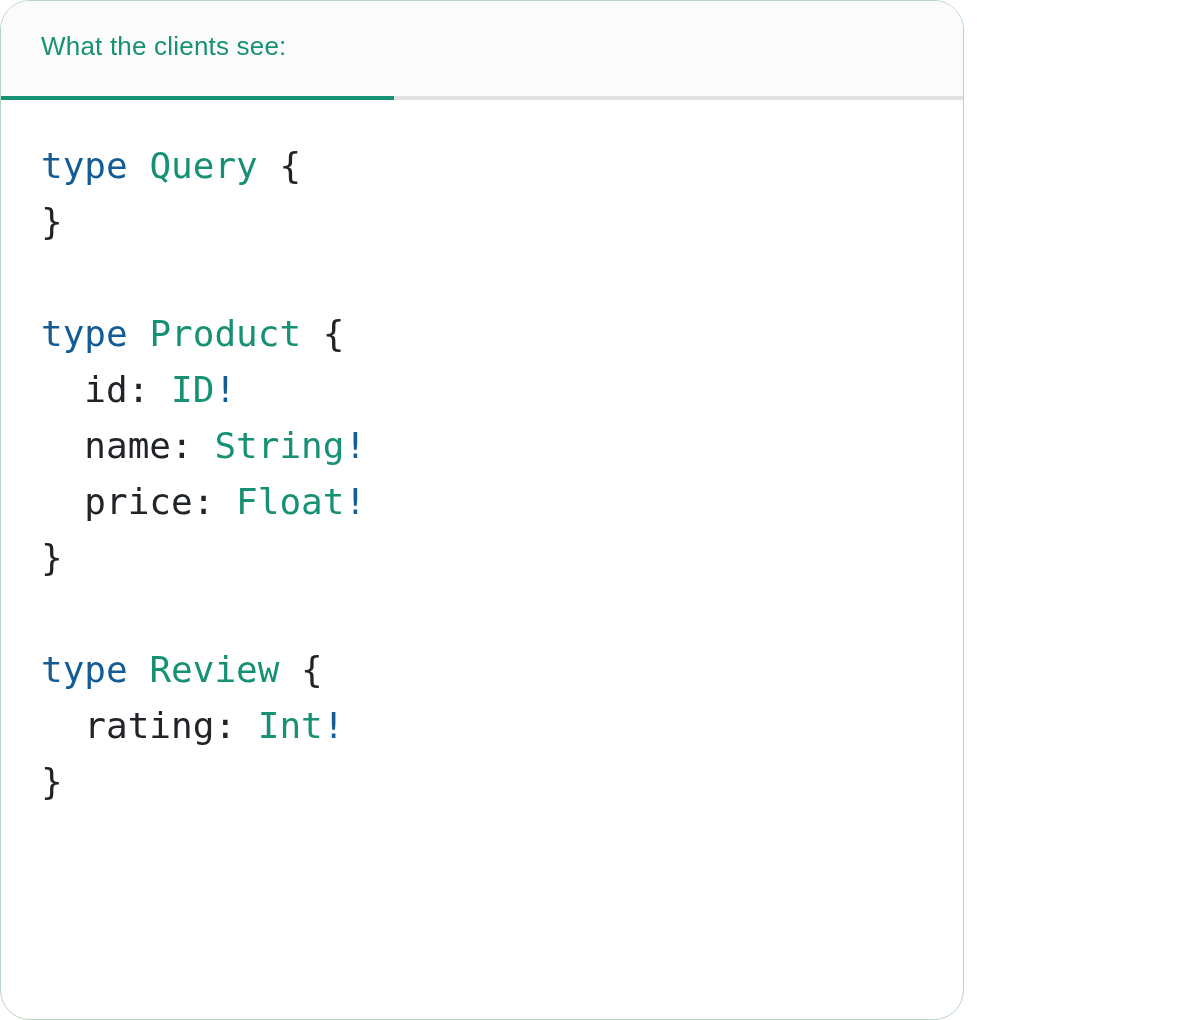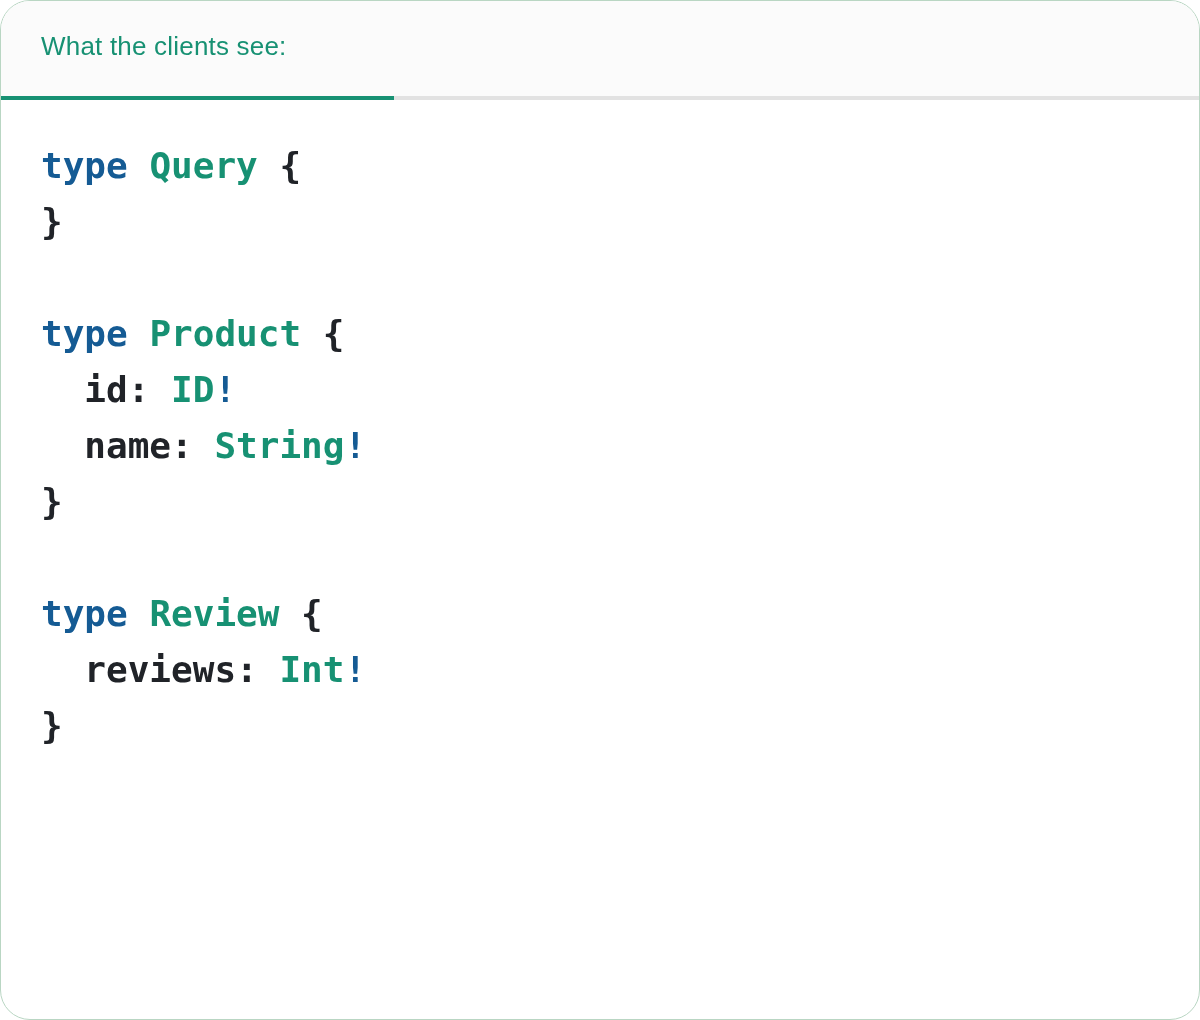--- a/index.html
+++ b/index.html
@@ -9,21 +9,21 @@
     --tab-inactive-line:#e2e2e2;
     --header-bg:#fbfbfb;
     --card-border:#b9d6c3;
     --card-bg:#ffffff;
   }
   *{margin:0;padding:0;box-sizing:border-box;}
   html,body{width:1200px;height:1020px;background:#ffffff;}
   body{font-family:"Liberation Sans",sans-serif;}
 
   .card{
-    width:1200px;height:1020px;
+    width:964px;height:1020px;
     background:var(--card-bg);
     border:1.5px solid var(--card-border);
     border-radius:30px;
     overflow:hidden;
   }
 
   .tab-bar{
     position:relative;
     height:99px;
     background:var(--header-bg);
@@ -53,21 +53,21 @@
     font-weight:500;
     letter-spacing:.2px;
     white-space:nowrap;
   }
 
   .code-block{
     padding:38px 40px 0 40px;
     font-family:"DejaVu Sans Mono","Liberation Mono",monospace;
     font-size:36px;
     line-height:56px;
-    font-weight:700;
+    font-weight:400;
     color:var(--code-text);
   }
   .code-line{white-space:pre;}
   .tok-keyword{color:var(--keyword-blue);}
   .tok-type{color:var(--accent);}
   .tok-bang{color:var(--keyword-blue);}
   .tok-plain{color:var(--code-text);}
 </style>
 </head>
 <body>
@@ -78,19 +78,20 @@
       <span class="tab-label">What the clients see:</span>
     </div>
   </div>
   <div class="code-block">
       <div class="code-line"><span class="tok-keyword">type</span><span class="tok-plain"> </span><span class="tok-type">Query</span><span class="tok-plain"> {</span></div>
       <div class="code-line"><span class="tok-plain">}</span></div>
       <div class="code-line">&nbsp;</div>
       <div class="code-line"><span class="tok-keyword">type</span><span class="tok-plain"> </span><span class="tok-type">Product</span><span class="tok-plain"> {</span></div>
       <div class="code-line"><span class="tok-plain">  id: </span><span class="tok-type">ID</span><span class="tok-bang">!</span></div>
       <div class="code-line"><span class="tok-plain">  name: </span><span class="tok-type">String</span><span class="tok-bang">!</span></div>
+      <div class="code-line"><span class="tok-plain">  price: </span><span class="tok-type">Float</span><span class="tok-bang">!</span></div>
       <div class="code-line"><span class="tok-plain">}</span></div>
       <div class="code-line">&nbsp;</div>
       <div class="code-line"><span class="tok-keyword">type</span><span class="tok-plain"> </span><span class="tok-type">Review</span><span class="tok-plain"> {</span></div>
-      <div class="code-line"><span class="tok-plain">  reviews: </span><span class="tok-type">Int</span><span class="tok-bang">!</span></div>
+      <div class="code-line"><span class="tok-plain">  rating: </span><span class="tok-type">Int</span><span class="tok-bang">!</span></div>
       <div class="code-line"><span class="tok-plain">}</span></div>
     </div>
 </div>
 
 </body></html>

